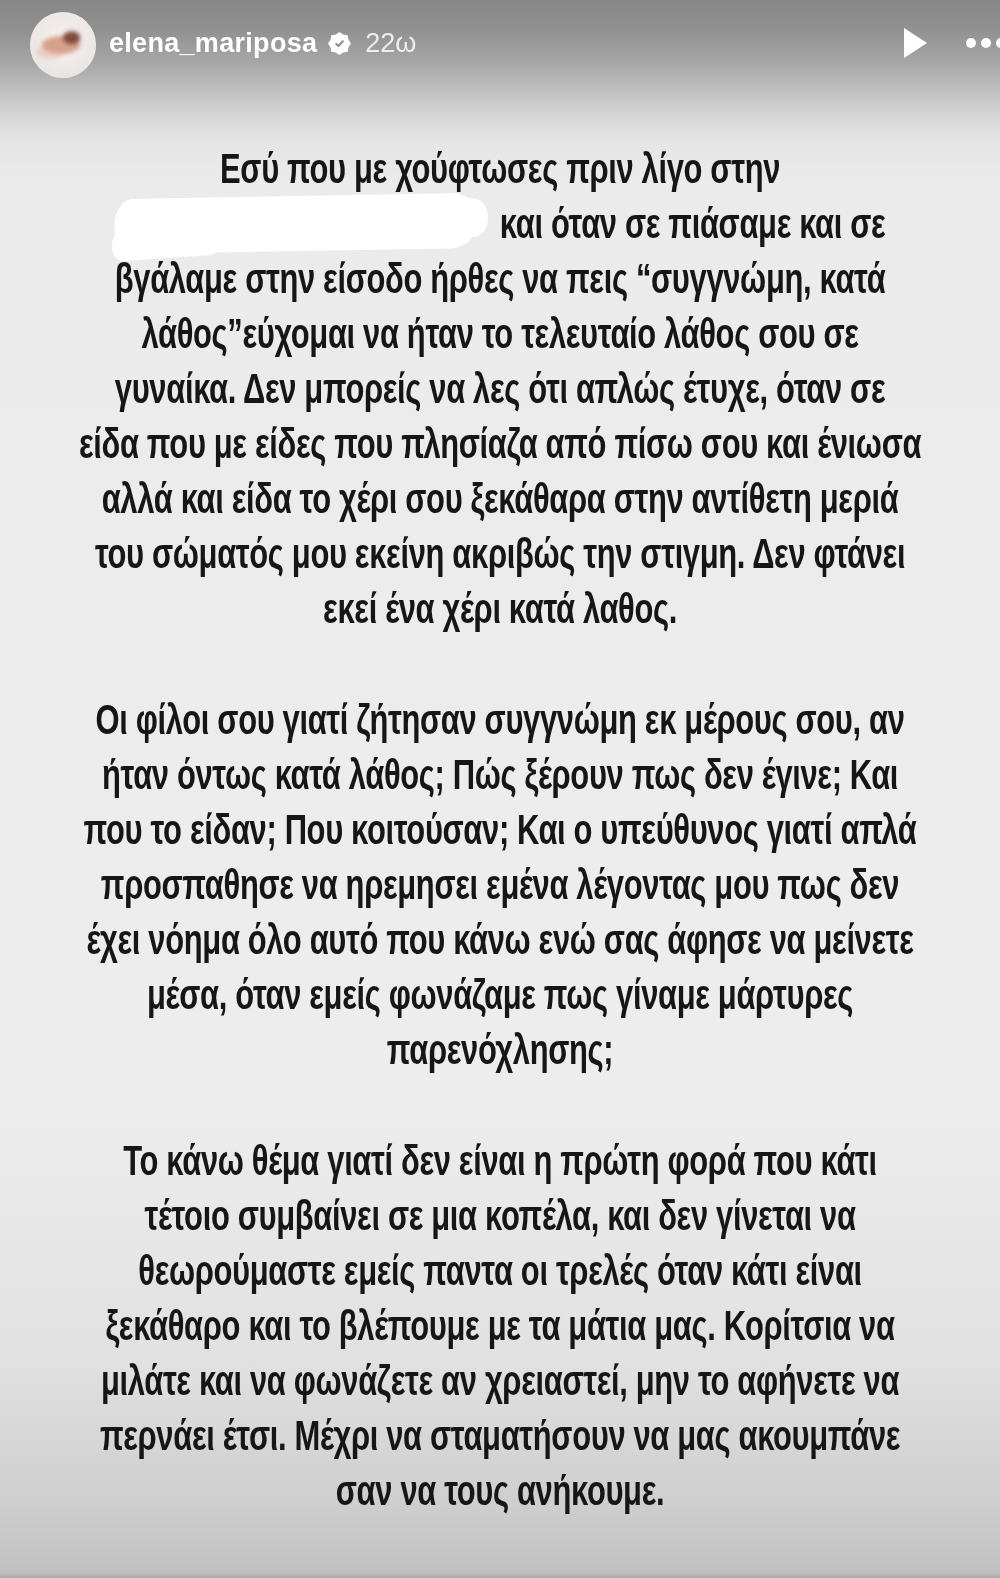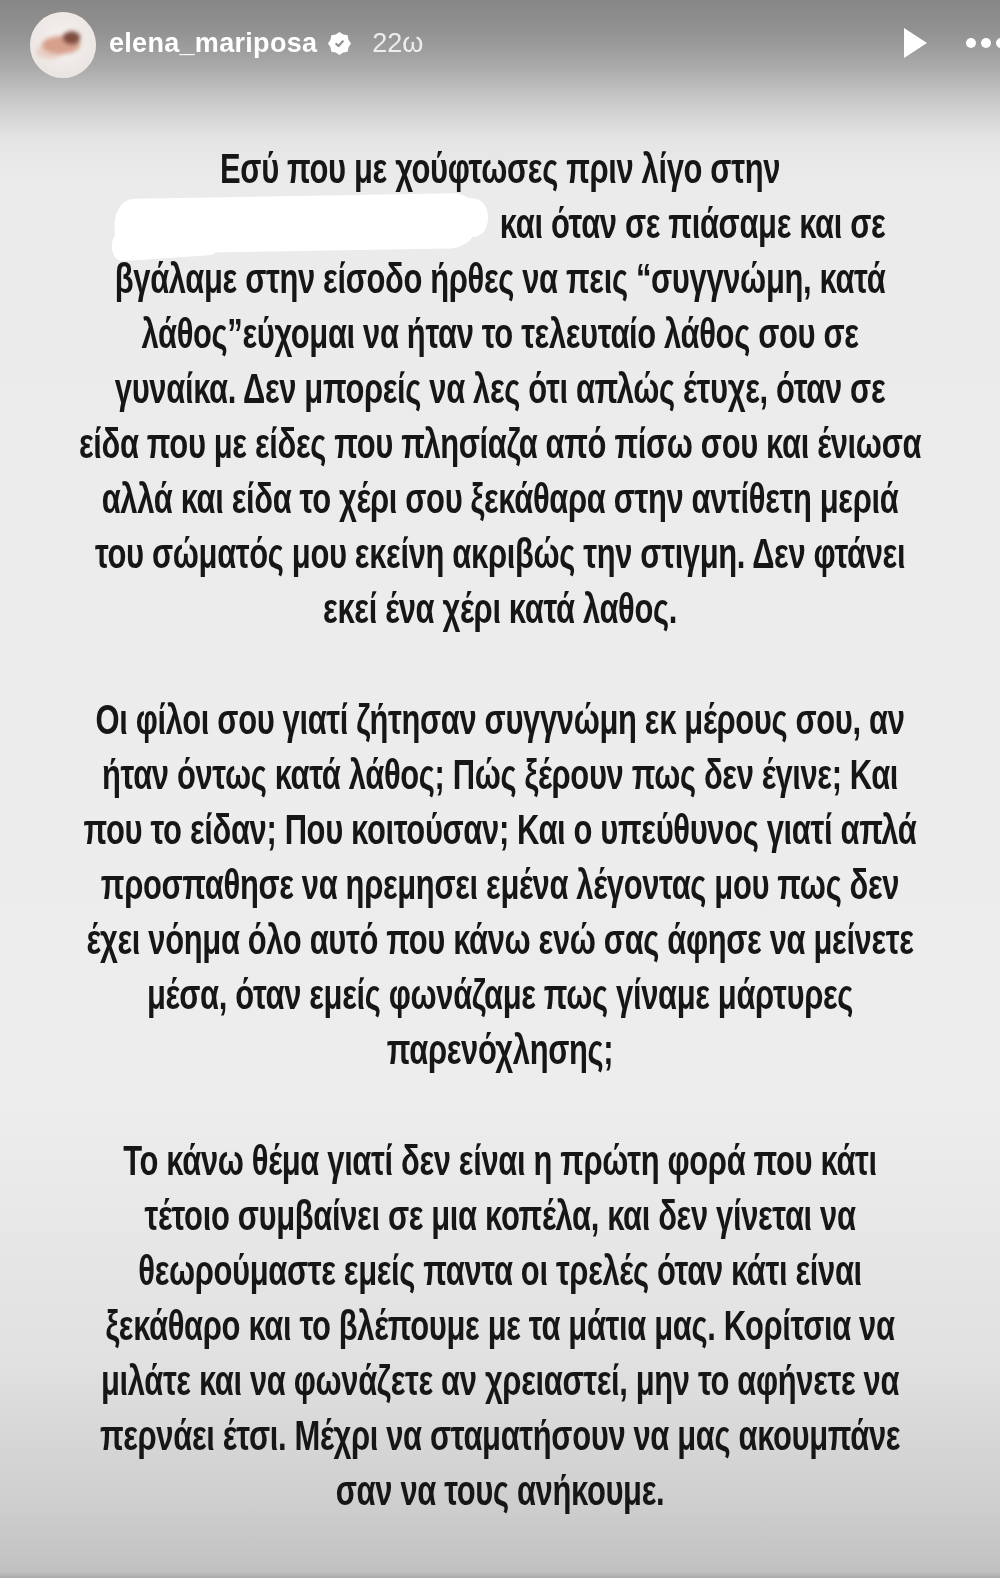--- a/index.html
+++ b/index.html
@@ -44,21 +44,21 @@
       radial-gradient(34% 18% at 30% 60%, #e9cfc4 0 60%, rgba(0,0,0,0) 61%),
       radial-gradient(circle at 50% 45%, #f7f3f0 0%, #ece7e4 62%, #d9d4d1 100%);
   }
   .username{
     color:#ffffff;font-size:27px;font-weight:700;letter-spacing:.3px;
     white-space:nowrap;
   }
   .verified{width:23px;height:23px;flex:0 0 auto;display:block;margin-left:-2px;}
   .timestamp{
     color:rgba(255,255,255,.82);font-size:27px;font-weight:400;
-    margin-left:8px;white-space:nowrap;
+    margin-left:1px;white-space:nowrap;
   }
   .spacer{flex:1;}
   .play{
     width:23px;height:30px;background:#ffffff;
     clip-path:polygon(0 0,100% 50%,0 100%);
     margin-right:26px;flex:0 0 auto;
   }
   .dots{display:flex;gap:5px;align-items:center;flex:0 0 auto;}
   .dot{width:10px;height:10px;border-radius:50%;background:#ffffff;}
 

